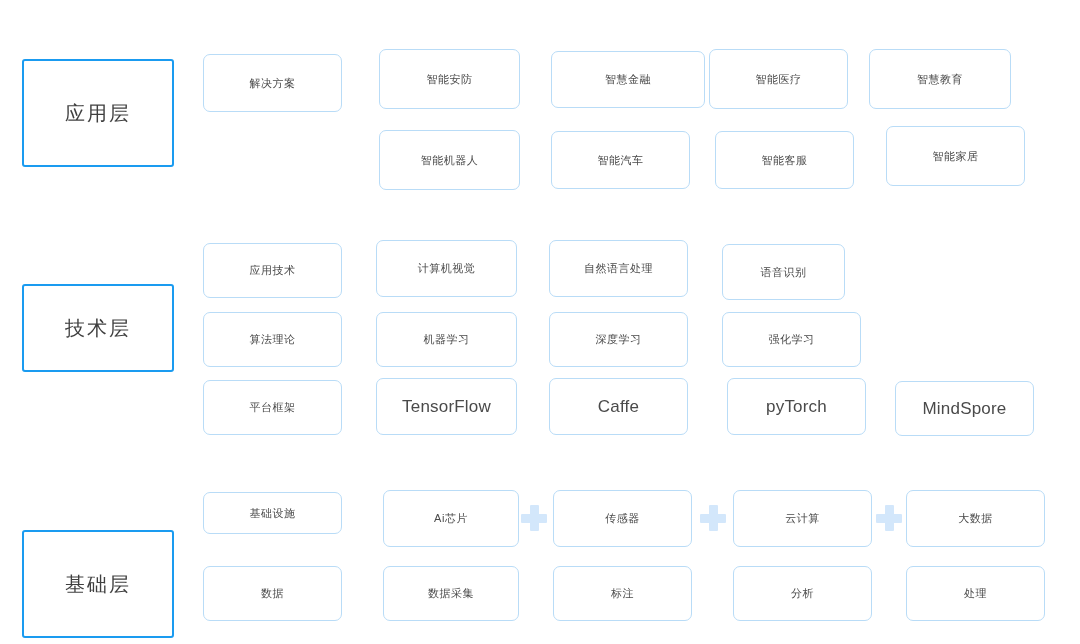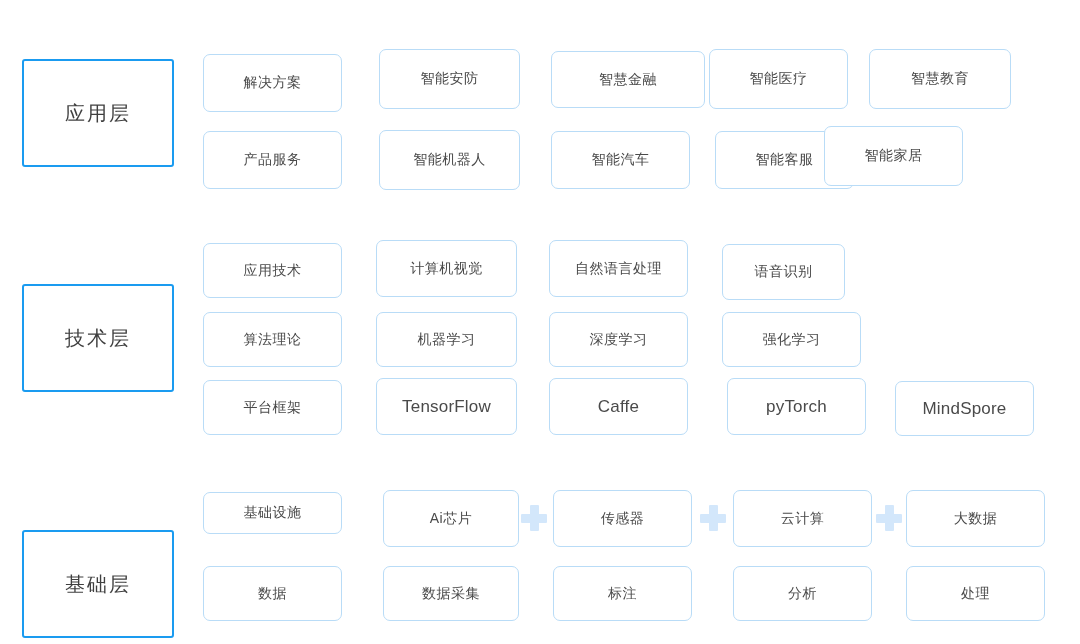--- a/index.html
+++ b/index.html
@@ -37,21 +37,21 @@
   .card {
     position: absolute;
     box-sizing: border-box;
     background: #ffffff;
     border: 1px solid #b9dcf7;
     border-radius: 7px;
     display: flex;
     align-items: center;
     justify-content: center;
     color: #4a4a4a;
-    font-size: 14px;
+    font-size: 11px;
     letter-spacing: 0.5px;
     white-space: nowrap;
   }
   .card.latin {
     font-size: 17px;
     letter-spacing: 0.2px;
   }
 
   
   .plus-icon {
@@ -83,27 +83,26 @@
 <div id="canvas">
 
   <div class="layer-box" style="left:22px;  top:59px;  width:152px; height:108px;">应用层</div>
 
   <div class="card" style="left:203px; top:54px;  width:139px; height:58px;">解决方案</div>
   <div class="card" style="left:379px; top:49px;  width:141px; height:60px;">智能安防</div>
   <div class="card" style="left:551px; top:51px;  width:154px; height:57px;">智慧金融</div>
   <div class="card" style="left:709px; top:49px;  width:139px; height:60px;">智能医疗</div>
   <div class="card" style="left:869px; top:49px;  width:142px; height:60px;">智慧教育</div>
 
-  <div class="card" style="left:203px; top:131px; width:139px; height:58px;">产品服务</div>
   <div class="card" style="left:379px; top:130px; width:141px; height:60px;">智能机器人</div>
   <div class="card" style="left:551px; top:131px; width:139px; height:58px;">智能汽车</div>
   <div class="card" style="left:715px; top:131px; width:139px; height:58px;">智能客服</div>
-  <div class="card" style="left:824px; top:126px; width:139px; height:60px;">智能家居</div>
+  <div class="card" style="left:886px; top:126px; width:139px; height:60px;">智能家居</div>
 
-  <div class="layer-box" style="left:22px;  top:284px; width:152px; height:108px;">技术层</div>
+  <div class="layer-box" style="left:22px;  top:284px; width:152px; height:88px;">技术层</div>
 
   <div class="card" style="left:203px; top:243px; width:139px; height:55px;">应用技术</div>
   <div class="card" style="left:376px; top:240px; width:141px; height:57px;">计算机视觉</div>
   <div class="card" style="left:549px; top:240px; width:139px; height:57px;">自然语言处理</div>
   <div class="card" style="left:722px; top:244px; width:123px; height:56px;">语音识别</div>
 
   <div class="card" style="left:203px; top:312px; width:139px; height:55px;">算法理论</div>
   <div class="card" style="left:376px; top:312px; width:141px; height:55px;">机器学习</div>
   <div class="card" style="left:549px; top:312px; width:139px; height:55px;">深度学习</div>
   <div class="card" style="left:722px; top:312px; width:139px; height:55px;">强化学习</div>

